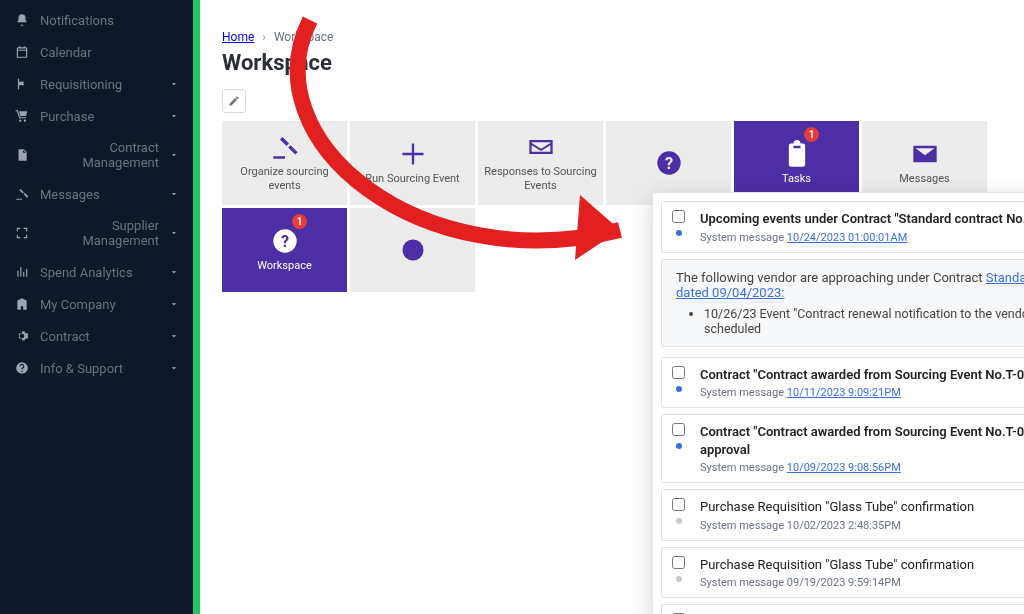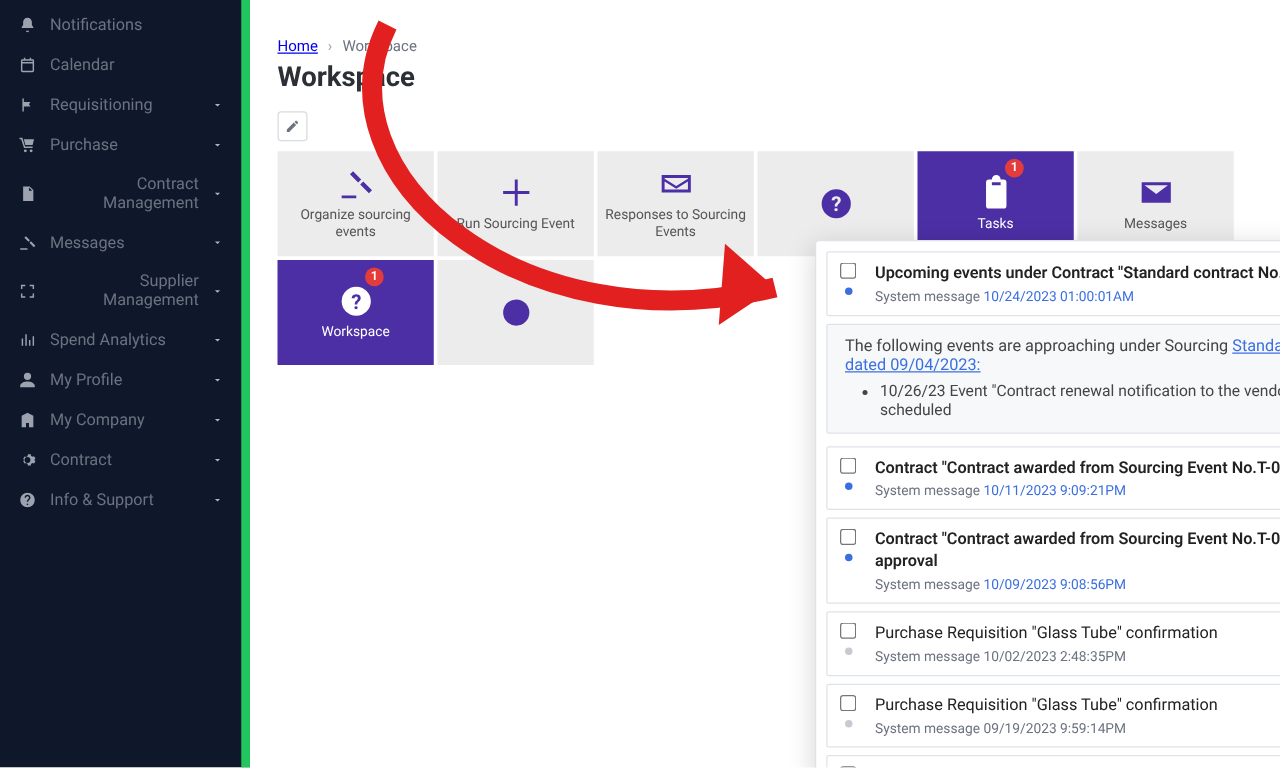--- a/index.html
+++ b/index.html
@@ -35,21 +35,21 @@
 
 
 .tasks-panel { position: absolute; left: 452px; top: 172px; width: 556px; height: 430px; background: #fff; border: 1px solid #dfe2e7; border-radius: 3px; box-shadow: 0 6px 22px rgba(0,0,0,0.18); padding: 8px; overflow: hidden; z-index: 10; }
 .task-item { border: 1px solid #dfe2e7; border-radius: 2px; padding: 8px 10px 8px 38px; margin-bottom: 6px; position: relative; }
 .task-item .chk { position: absolute; left: 10px; top: 8px; }
 .task-item .dot { position: absolute; left: 14px; top: 28px; width: 6px; height: 6px; border-radius: 50%; }
 .dot.blue { background: #3b6fe0; }
 .dot.grey { background: #c7cbd1; }
 .task-title { font-weight: 600; font-size: 13px; color: #222; line-height: 1.35; }
 .task-meta { font-size: 11px; margin-top: 3px; color: #6b7280; }
-.task-meta .ts { color: #3b6fe0; }
+.task-meta .ts { color: #3b6fe0; text-decoration: underline; }
 .task-detail { background: #f7f8fa; border: 1px solid #dfe2e7; border-radius: 2px; padding: 10px 14px; margin-bottom: 10px; font-size: 13px; color: #444; }
 .task-detail .link { color: #3b6fe0; }
 .task-detail ul { margin-top: 6px; padding-left: 28px; font-size: 12.5px; }
 
 input[type=checkbox]{ width:13px; height:13px; }
 
 svg { display: block; }
 </style>
 </head>
 <body>
@@ -138,33 +138,20 @@
           </svg>
         </span>
     </div>
     <div class="nav-item">
       <span class="nav-icon">
           <svg width="14" height="14" viewBox="0 0 24 24" fill="currentColor">
             <path d="M4 20h2V10H4v10zm5 0h2V4H9v16zm5 0h2v-8h-2v8zm5 0h2V7h-2v13z"></path>
           </svg>
         </span>
       <span>Spend Analytics</span>
-      <span class="nav-chevron">
-          <svg width="10" height="10" viewBox="0 0 24 24" fill="currentColor">
-            <path d="M7 10l5 5 5-5z"></path>
-          </svg>
-        </span>
-    </div>
-    <div class="nav-item">
-      <span class="nav-icon">
-          <svg width="14" height="14" viewBox="0 0 24 24" fill="currentColor">
-            <path d="M12 12a5 5 0 100-10 5 5 0 000 10zm0 2c-4 0-10 2-10 6v2h20v-2c0-4-6-6-10-6z"></path>
-          </svg>
-        </span>
-      <span>My Profile</span>
       <span class="nav-chevron">
           <svg width="10" height="10" viewBox="0 0 24 24" fill="currentColor">
             <path d="M7 10l5 5 5-5z"></path>
           </svg>
         </span>
     </div>
     <div class="nav-item">
       <span class="nav-icon">
           <svg width="14" height="14" viewBox="0 0 24 24" fill="currentColor">
             <path d="M4 22V6l8-4 8 4v16h-6v-6h-4v6H4zm4-12h2v2H8v-2zm6 0h2v2h-2v-2zM8 6h2v2H8V6zm6 0h2v2h-2V6z"></path>
@@ -299,21 +286,21 @@
       <div class="task-item">
         <input type="checkbox" class="chk" style="">
         <span class="dot blue"></span>
         <div class="task-title">Upcoming events under Contract "Standard contract No.897-11 dated 09/04/2023"</div>
         <div class="task-meta">
           <span>System message</span>
           <span class="ts">10/24/2023 01:00:01AM</span>
         </div>
       </div>
       <div class="task-detail">
-        <span>The following events are approaching under Sourcing </span>
+        <span>The following vendor are approaching under Contract </span>
         <a href="#" class="link">Standard contract No.897-11 dated 09/04/2023:</a>
         <ul>
             <li>10/26/23 Event "Contract renewal notification to the vendor" (contract expiry date) scheduled</li>
           </ul>
       </div>
 
       <div class="task-item">
         <input type="checkbox" class="chk" style="">
         <span class="dot blue"></span>
         <div class="task-title">Contract "Contract awarded from Sourcing Event No.T-0000194" confirmation</div>

